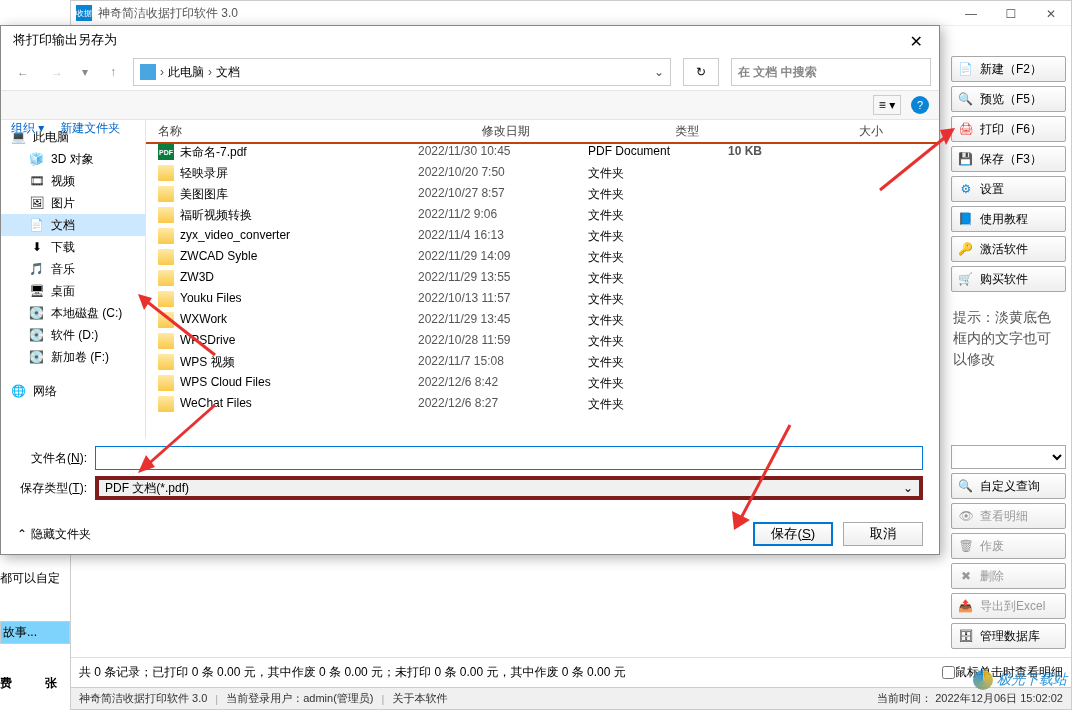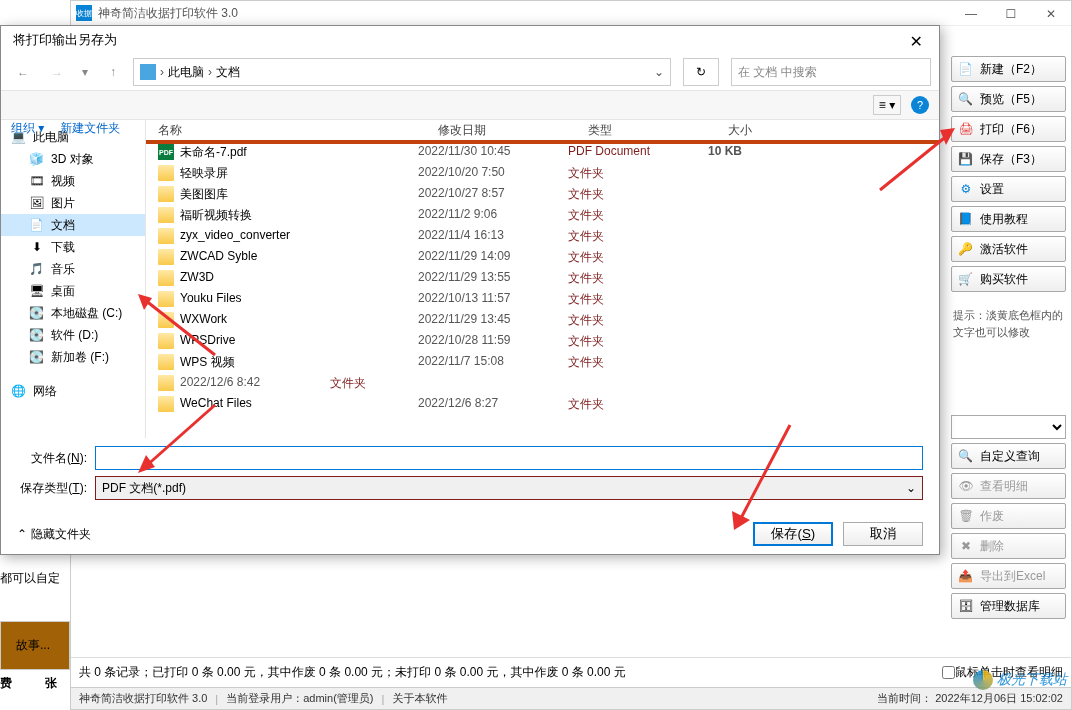--- a/index.html
+++ b/index.html
@@ -11,21 +11,21 @@
 .app-logo { width: 16px; height: 16px; background: #0a84d6; margin-right: 6px; font-size: 8px; color: #fff; display: flex; align-items: center; justify-content: center; }
 .app-title { color: #555; }
 .app-winbtns { position: absolute; right: 0; top: 0; display: flex; }
 .app-winbtn { width: 40px; height: 25px; display: flex; align-items: center; justify-content: center; color: #555; cursor: pointer; }
 
 
 .right-sidebar { position: absolute; right: 5px; top: 55px; width: 115px; }
 .rbtn { height: 26px; border: 1px solid #a8a8a8; background: linear-gradient(#fff, #eee); margin-bottom: 4px; display: flex; align-items: center; padding: 0 6px; cursor: pointer; border-radius: 2px; }
 .rbtn .ricon { width: 16px; height: 16px; margin-right: 6px; display: flex; align-items: center; justify-content: center; }
 .rbtn.disabled { color: #999; }
-.rhint { font-size: 11px; color: #555; margin: 15px 2px; line-height: 1.5; }
+.rhint { font-size: 14px; color: #555; margin: 15px 2px; line-height: 1.5; }
 .rselect { width: 100%; height: 22px; border: 1px solid #aaa; margin-bottom: 4px; padding: 11px 4px; background: #fff; }
 
 
 .bottom-strip { position: absolute; bottom: 22px; left: 0; right: 0; height: 30px; display: flex; align-items: center; padding: 0 8px; border-top: 1px solid #ddd; font-size: 12px; }
 .bottom-check { position: absolute; right: 8px; display: flex; align-items: center; gap: 0; }
 .status-bar { position: absolute; bottom: 0; left: 0; right: 0; height: 22px; background: #f0f0f0; border-top: 1px solid #ccc; display: flex; align-items: center; padding: 0 8px; font-size: 11px; color: #333; }
 .status-bar .sep { margin: 0 8px; color: #aaa; }
 .status-right { position: absolute; right: 8px; }
 
 
@@ -34,56 +34,56 @@
 
 .dialog { position: absolute; top: 25px; left: 0; width: 940px; height: 530px; background: #fff; border: 1px solid #888; box-shadow: 3px 3px 12px rgba(0,0,0,0.3); z-index: 10; display: flex; flex-direction: column; }
 .dlg-title { height: 28px; display: flex; align-items: center; padding: 0 12px; font-size: 13px; }
 .dlg-close { position: absolute; right: 8px; top: 4px; font-size: 16px; cursor: pointer; padding: 2px 8px; }
 .dlg-nav { height: 36px; display: flex; align-items: center; padding: 0 8px; gap: 6px; }
 .navbtn { width: 28px; height: 28px; display: flex; align-items: center; justify-content: center; color: #888; cursor: pointer; border-radius: 3px; }
 .breadcrumb { flex: 1; height: 28px; border: 1px solid #ccc; display: flex; align-items: center; padding: 0 6px; gap: 4px; }
 .bc-icon { width: 16px; height: 16px; background: #4aa6e0; }
 .bc-chev { color: #555; }
 .refresh-box { width: 36px; height: 28px; border: 1px solid #ccc; display: flex; align-items: center; justify-content: center; margin-left: 6px; }
-.search-box { width: 200px; height: 28px; border: 1px solid #ccc; margin-left: 6px; padding: 0 6px; color: #888; display: flex; align-items: center; }
+.search-box { width: 200px; height: 28px; border: 1px solid #ccc; margin-left: 6px; padding: 0 6px; color: #888; display: flex; align-items: center; font-weight: bold; }
 .dlg-toolbar { height: 30px; border-top: 1px solid #e5e5e5; border-bottom: 1px solid #e5e5e5; background: #f7f7f7; display: flex; align-items: center; padding: 0 10px; gap: 16px; }
 .tb-link { color: #0066cc; cursor: pointer; margin-top: 46px; }
 .tb-right { margin-left: auto; display: flex; align-items: center; gap: 10px; }
 .view-ico { width: 28px; height: 20px; border: 1px solid #ccc; display: flex; align-items: center; justify-content: center; }
 .help-ico { width: 18px; height: 18px; border-radius: 50%; background: #0a84d6; color: #fff; display: flex; align-items: center; justify-content: center; font-size: 11px; }
 
 .dlg-body { flex: 1; display: flex; overflow: hidden; }
 .tree { width: 145px; border-right: 1px solid #e5e5e5; padding: 6px 0; overflow: hidden; }
 .tree-item { height: 22px; display: flex; align-items: center; padding: 0 10px; cursor: pointer; gap: 6px; }
 .tree-item.indent { padding-left: 28px; }
 .tree-item.selected { background: #cce8ff; }
 .ticon { width: 16px; height: 16px; display: flex; align-items: center; justify-content: center; }
 .tree-gap { height: 12px; }
 
 .filelist { flex: 1; display: flex; flex-direction: column; }
-.fl-header { height: 24px; display: flex; align-items: center; border-bottom: 4px solid #c2410c; color: #444; }
+.fl-header { height: 24px; display: flex; align-items: center; border-bottom: 2px solid #c2410c; color: #444; justify-content: space-between; }
 .fl-col-name { width: 260px; padding-left: 12px; }
 .fl-col-date { width: 150px; margin-left: 32px; }
 .fl-col-type { width: 140px; }
 .fl-col-size { width: 80px; }
 .fl-rows { flex: 1; overflow-y: auto; }
 .fl-row { height: 21px; display: flex; align-items: flex-start; cursor: pointer; }
 .fl-icon { width: 16px; height: 16px; margin-left: 12px; margin-right: 6px; display: flex; align-items: center; justify-content: center; }
 .folder-icon { background: linear-gradient(#ffe9a6, #f9c94b); border-radius: 1px; }
 .pdf-icon { background: #0a7d3e; color: #fff; font-size: 7px; font-weight: bold; display: flex; align-items: center; justify-content: center; }
 .fl-name { width: 238px; }
 .fl-date { width: 150px; color: #555; }
-.fl-type { width: 140px; color: #7f1d1d; }
+.fl-type { width: 140px; color: #000000; margin-left: 20px; }
 .fl-size { width: 80px; color: #555; font-weight: bold; }
 
 .dlg-inputs { padding: 8px 16px; }
 .dlg-input-row { display: flex; align-items: center; margin-bottom: 6px; }
 .dlg-input-label { width: 70px; text-align: right; margin-right: 8px; }
 .fname-input { flex: 1; height: 24px; border: 1px solid #0078d7; padding: 0 6px; }
-.ftype-select { flex: 1; height: 24px; border: 1px solid #7f1d1d; padding: 0 6px; background: #f0f0f0; display: flex; align-items: center; justify-content: space-between; }
+.ftype-select { flex: 1; height: 24px; border: 4px solid #7f1d1d; padding: 0 6px; background: #f0f0f0; display: flex; align-items: center; justify-content: space-between; }
 
 .dlg-footer { height: 40px; display: flex; align-items: center; padding: 0 16px; }
 .hide-link { cursor: pointer; display: flex; align-items: center; gap: 4px; }
 .dlg-btns { margin-left: auto; display: flex; gap: 10px; }
 .dlg-btn { width: 80px; height: 24px; border: 1px solid #aaa; background: linear-gradient(#fff,#eee); cursor: pointer; }
 .dlg-btn.primary { border: 2px solid #0078d7; }
 
 
 .arrow { position: absolute; z-index: 50; pointer-events: none; }
 .arrow svg line, .arrow svg path { stroke: #e8312f; stroke-width: 3; fill: none; }
@@ -190,21 +190,21 @@
     <span class="sep">|</span>
     <span style="cursor:pointer">关于本软件</span>
     <span class="status-right">
       <span>当前时间：</span>
       <span>2022年12月06日 15:02:02</span>
     </span>
   </div>
 </div>
 
 <div class="left-frag" style="top:570px">都可以自定</div>
-<div class="left-frag" style="top:621px;border:1px solid #ccc;padding:15px;background:#a16207">故事...</div>
+<div class="left-frag" style="top:621px;border:1px solid #ccc;padding:2px;background:#7dd3fc">故事...</div>
 <div class="left-frag" style="top:675px;font-weight:bold">费</div>
 <div class="left-frag" style="top:675px;left:45px;font-weight:bold">张</div>
 
 <div class="dialog">
   <div class="dlg-title">将打印输出另存为</div>
   <div class="dlg-close">✕</div>
 
   <div class="dlg-nav">
     <div class="navbtn">←</div>
     <div class="navbtn" style="color:#ccc">→</div>
@@ -367,20 +367,21 @@
           </div>
           <div class="fl-row">
             <div class="fl-icon folder-icon"></div>
             <div class="fl-name">WPS 视频</div>
             <div class="fl-date">2022/11/7 15:08</div>
             <div class="fl-type">文件夹</div>
             <div class="fl-size"></div>
           </div>
           <div class="fl-row">
             <div class="fl-icon folder-icon"></div>
+            <div class="fl-name">WPS Cloud Files</div>
             <div class="fl-date">2022/12/6 8:42</div>
             <div class="fl-type">文件夹</div>
             <div class="fl-size"></div>
           </div>
           <div class="fl-row">
             <div class="fl-icon folder-icon"></div>
             <div class="fl-name">WeChat Files</div>
             <div class="fl-date">2022/12/6 8:27</div>
             <div class="fl-type">文件夹</div>
             <div class="fl-size"></div>

